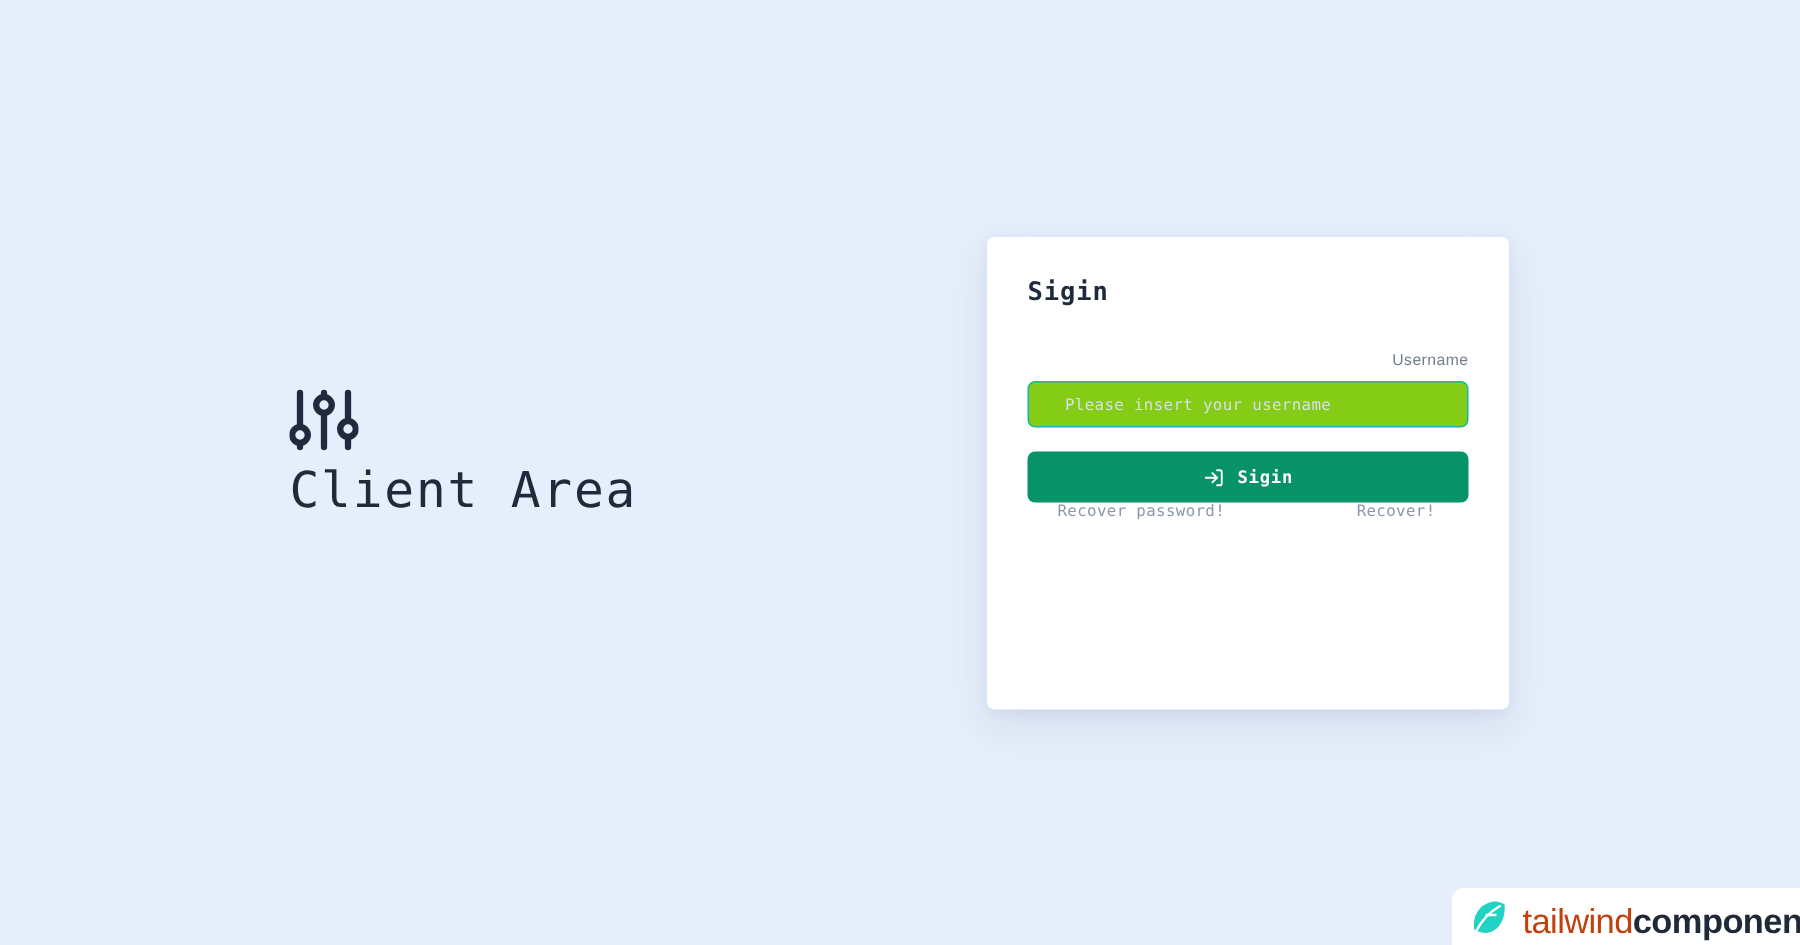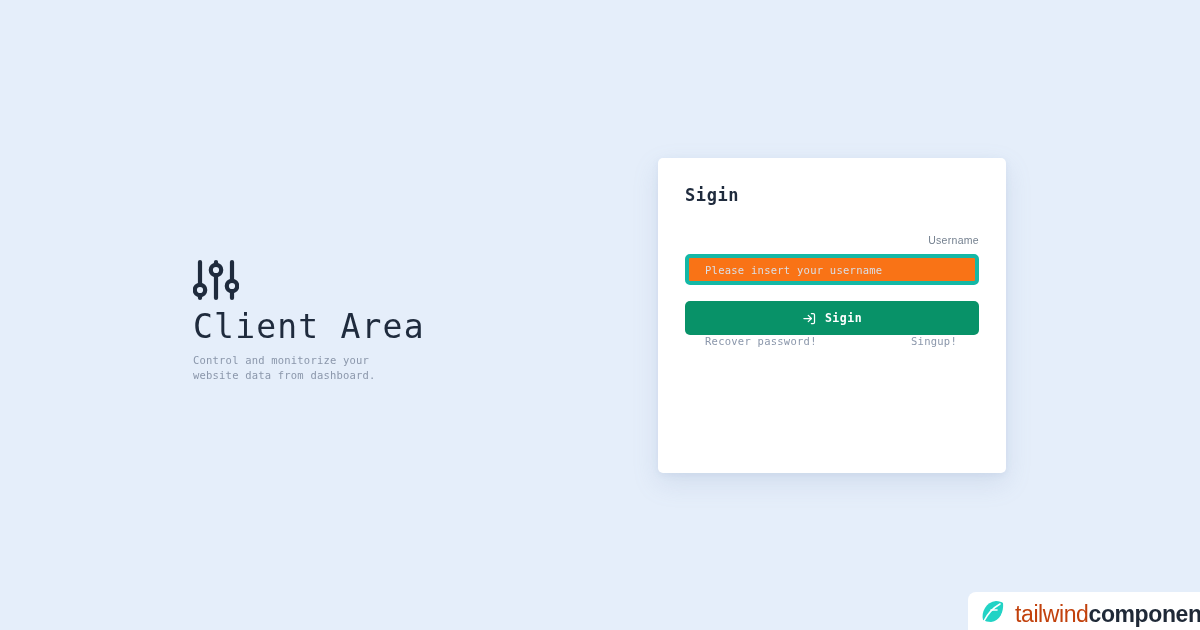--- a/index.html
+++ b/index.html
@@ -81,24 +81,24 @@
     color: #74808f;
     margin-bottom: 8px;
     display: block;
     text-align: right;
   }
 
   .field-input {
     display: block;
     width: 294px;
     height: 31px;
-    border: 4px solid #14b8a6;
+    border: 1px solid #14b8a6;
     border-radius: 5px;
-    background: #f97316;
-    padding: 0 16px;
+    background: #84cc16;
+    padding: 0 24px;
     font-family: "DejaVu Sans Mono", "Liberation Mono", monospace;
     font-size: 10.5px;
     letter-spacing: 0.25px;
     color: #3a4657;
     outline: none;
   }
   .field-input::placeholder {
     color: #d9dfe8;
   }
 
@@ -191,21 +191,20 @@
         <line x1="39" y1="4" x2="39" y2="24"></line>
         <line x1="39" y1="32" x2="39" y2="40"></line>
       </g>
       <circle cx="7" cy="32" r="5.2" fill="#e5eefa" stroke="#1f2b3d" stroke-width="4.2"></circle>
       <circle cx="23" cy="12" r="5.2" fill="#e5eefa" stroke="#1f2b3d" stroke-width="4.2"></circle>
       <circle cx="39" cy="28" r="5.2" fill="#e5eefa" stroke="#1f2b3d" stroke-width="4.2"></circle>
     </svg>
   </span>
 
   <div class="hero-title">Client Area</div>
-  <div class="hero-sub">Control and monitorize your website data from dashboard.</div>
 </div>
 
 <div class="card">
 
   <div class="card-title">Sigin</div>
 
   <div class="field-group">
     <label class="field-label">Username</label>
     <input class="field-input" type="text" placeholder="Please insert your username" style="">
   </div>
@@ -217,21 +216,21 @@
         <path d="M15 4h3a2 2 0 0 1 2 2v12a2 2 0 0 1-2 2h-3"></path>
         <polyline points="10 17 15 12 10 7"></polyline>
         <line x1="15" y1="12" x2="3" y2="12"></line>
       </svg>
     </span>
     <span>Sigin</span>
   </button>
 
   <div class="links-row">
     <a class="link-recover">Recover password!</a>
-    <a class="link-signup">Singup!</a>
+    <a class="link-signup">Recover!</a>
   </div>
 </div>
 
 <div class="watermark">
   <span>
     <svg width="26" height="26" viewBox="0 0 26 26" xmlns="http://www.w3.org/2000/svg">
       <path d="M3 21C1 13 6 3 16 2c3 0 6 1 7 2 1 8-3 18-12 19-3 0-6-1-8-2z" fill="#22d3c5"></path>
       <path d="M4 22C8 14 13 9 20 5" stroke="#ffffff" stroke-width="1.6" fill="none" stroke-linecap="round"></path>
       <path d="M11 11h6" stroke="#ffffff" stroke-width="1.6" stroke-linecap="round"></path>
     </svg>

